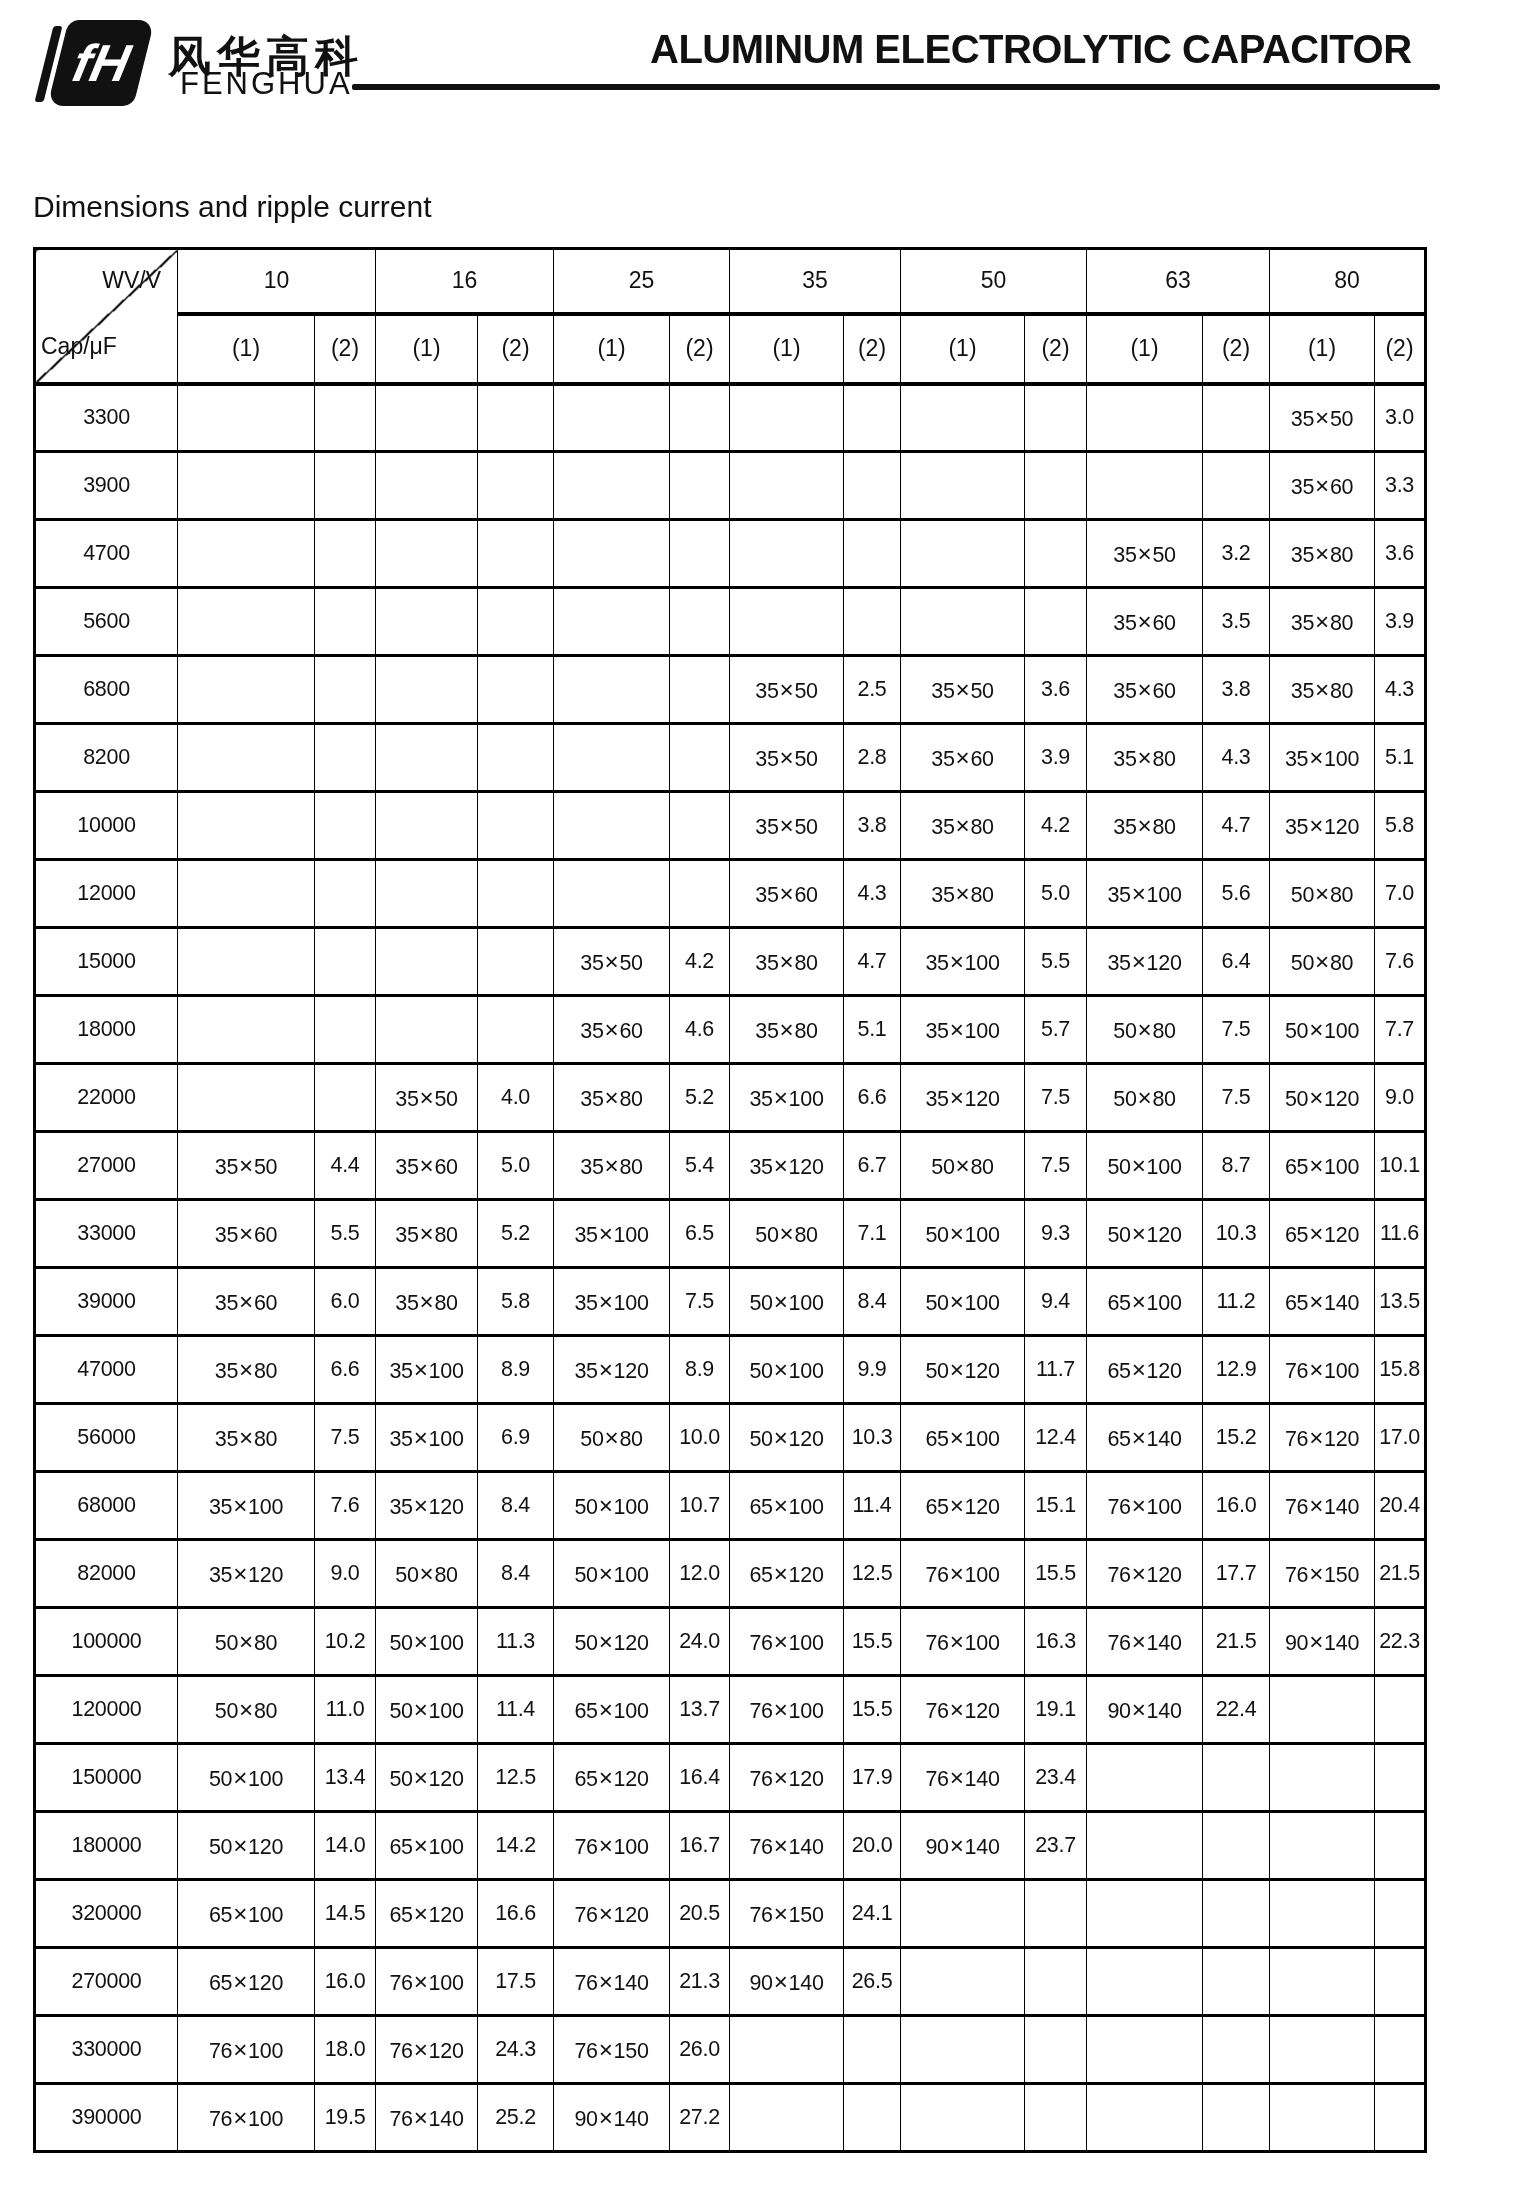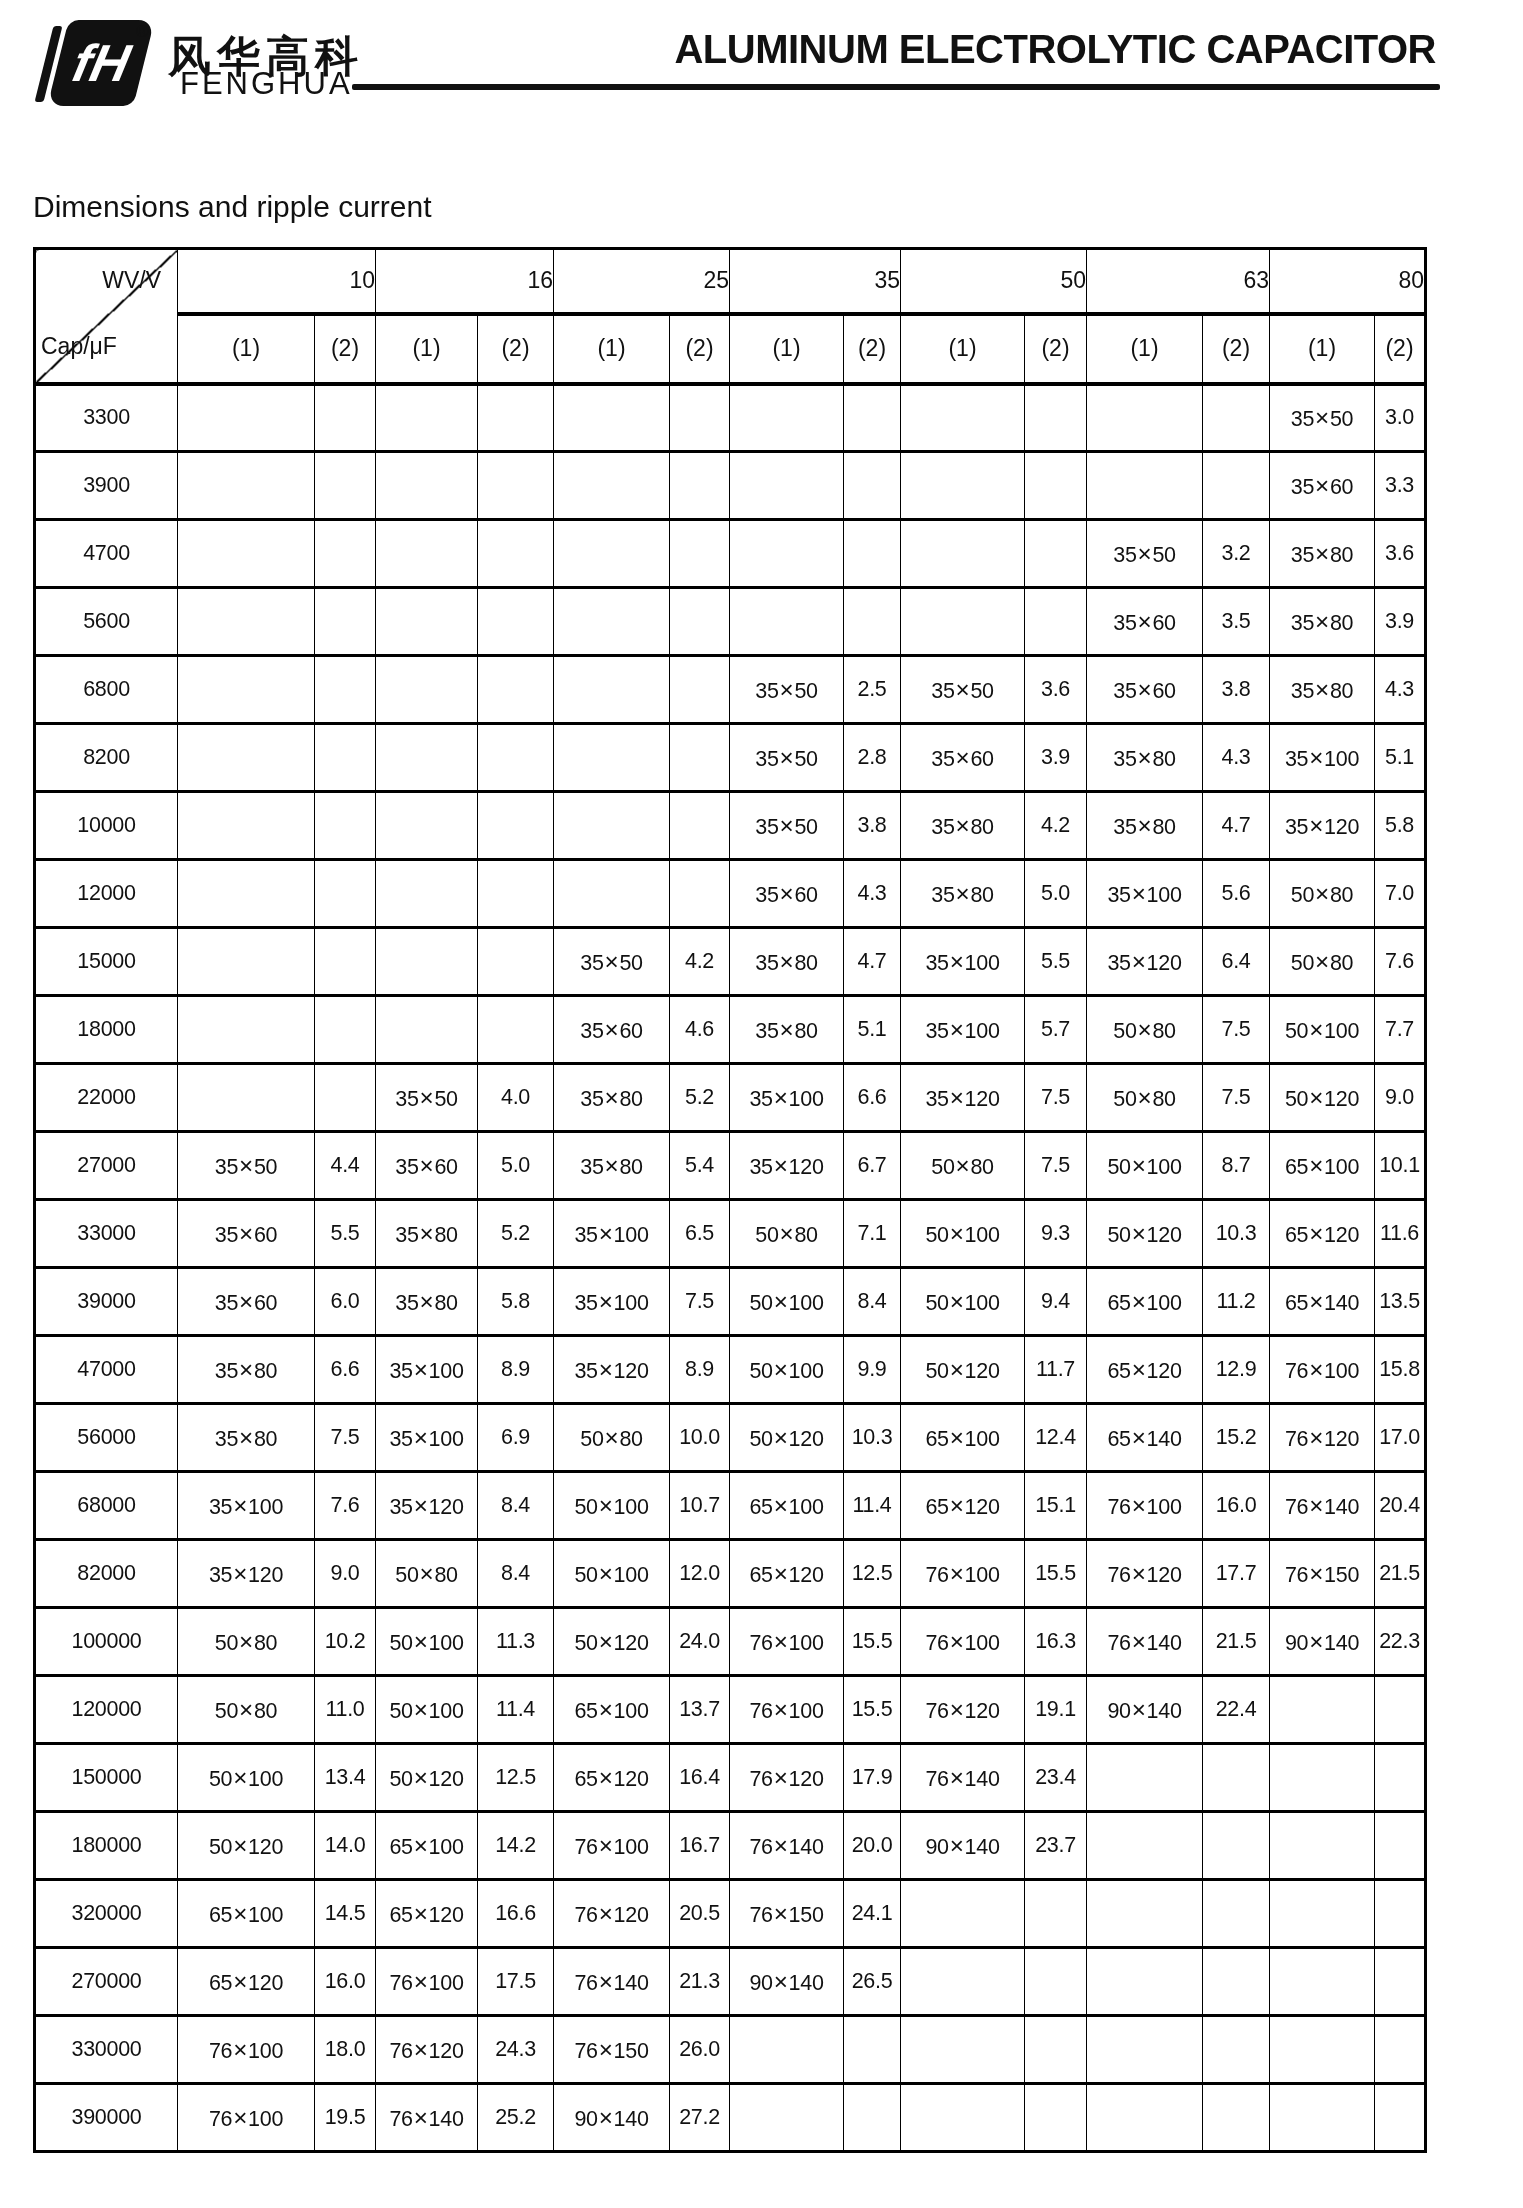--- a/index.html
+++ b/index.html
@@ -35,22 +35,22 @@
   .brand-cn {
     position:absolute; left:168px; top:28px;
     font-size:43px; font-weight:bold; letter-spacing:6px; white-space:nowrap;
     font-family:"DejaVu Sans","Liberation Sans",sans-serif;
   }
   .brand-en {
     position:absolute; left:168px; top:66px;
     font-size:31px; letter-spacing:3px; white-space:nowrap;margin-left:12px;
   }
   .page-title {
-    position:absolute; left:636px; top:27px; width:800px;
-    text-align:right; font-size:40px; font-weight:bold; letter-spacing:-0.5px;
+    position:absolute; left:650px; top:27px; width:800px;
+    text-align:left; font-size:40px; font-weight:bold; letter-spacing:-0.5px;
     white-space:nowrap;
   }
   .title-underline {
     position:absolute; left:352px; top:84px; width:1088px; height:6px;
     background:#111; border-radius:2px;
   }
 
   
   .section-title-cn {
     position:absolute; left:33px; top:146px;
@@ -72,21 +72,21 @@
     border:1px solid #000; border-bottom-width:3px;
     text-align:center; vertical-align:middle;
     font-weight:normal; color:#111;
     overflow:hidden; white-space:nowrap;
     padding:0;
   }
   thead tr.vrow { height:65px; }
   thead tr.srow { height:70px; }
   tbody tr { height:68px; }
   thead th { font-size:23px; }
-  thead tr.vrow th { border-bottom-width:4px;text-align:right; }
+  thead tr.vrow th { border-bottom-width:4px; }
   thead tr.srow th { border-bottom-width:4px; }
   td { font-size:21.5px; letter-spacing:-0.3px; }
   td .x { font-size:1.13em; padding:0 1px; }
 
   th.corner {
     position:relative;
     border-bottom-width:4px;
     background:
       linear-gradient(to bottom right,
         rgba(0,0,0,0) 49.4%, #000 49.4%, #000 50.4%, rgba(0,0,0,0) 50.4%);

